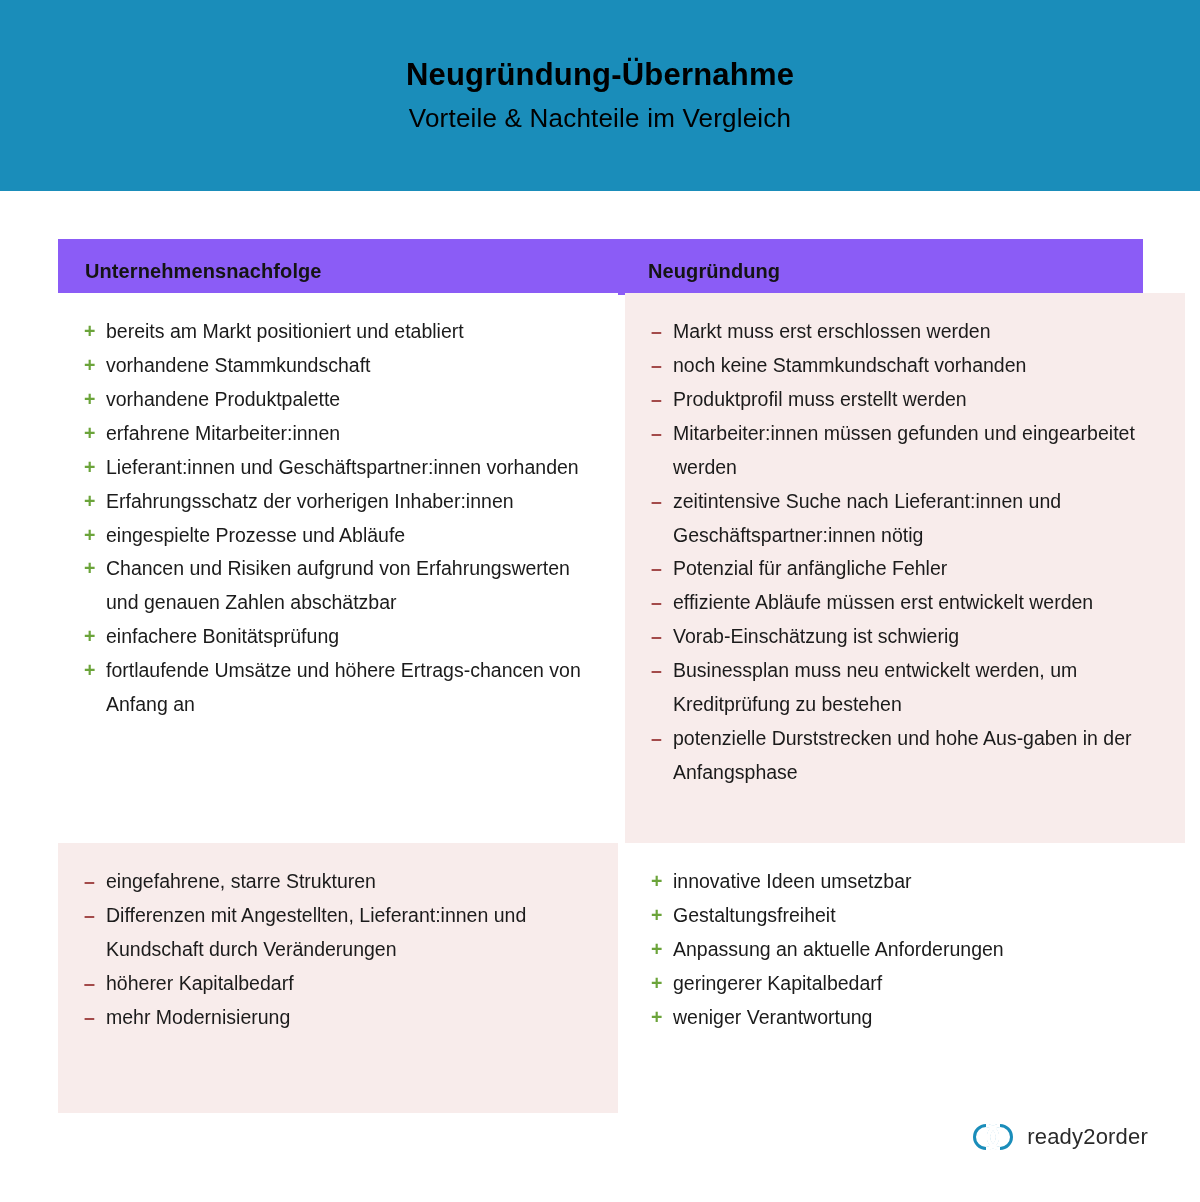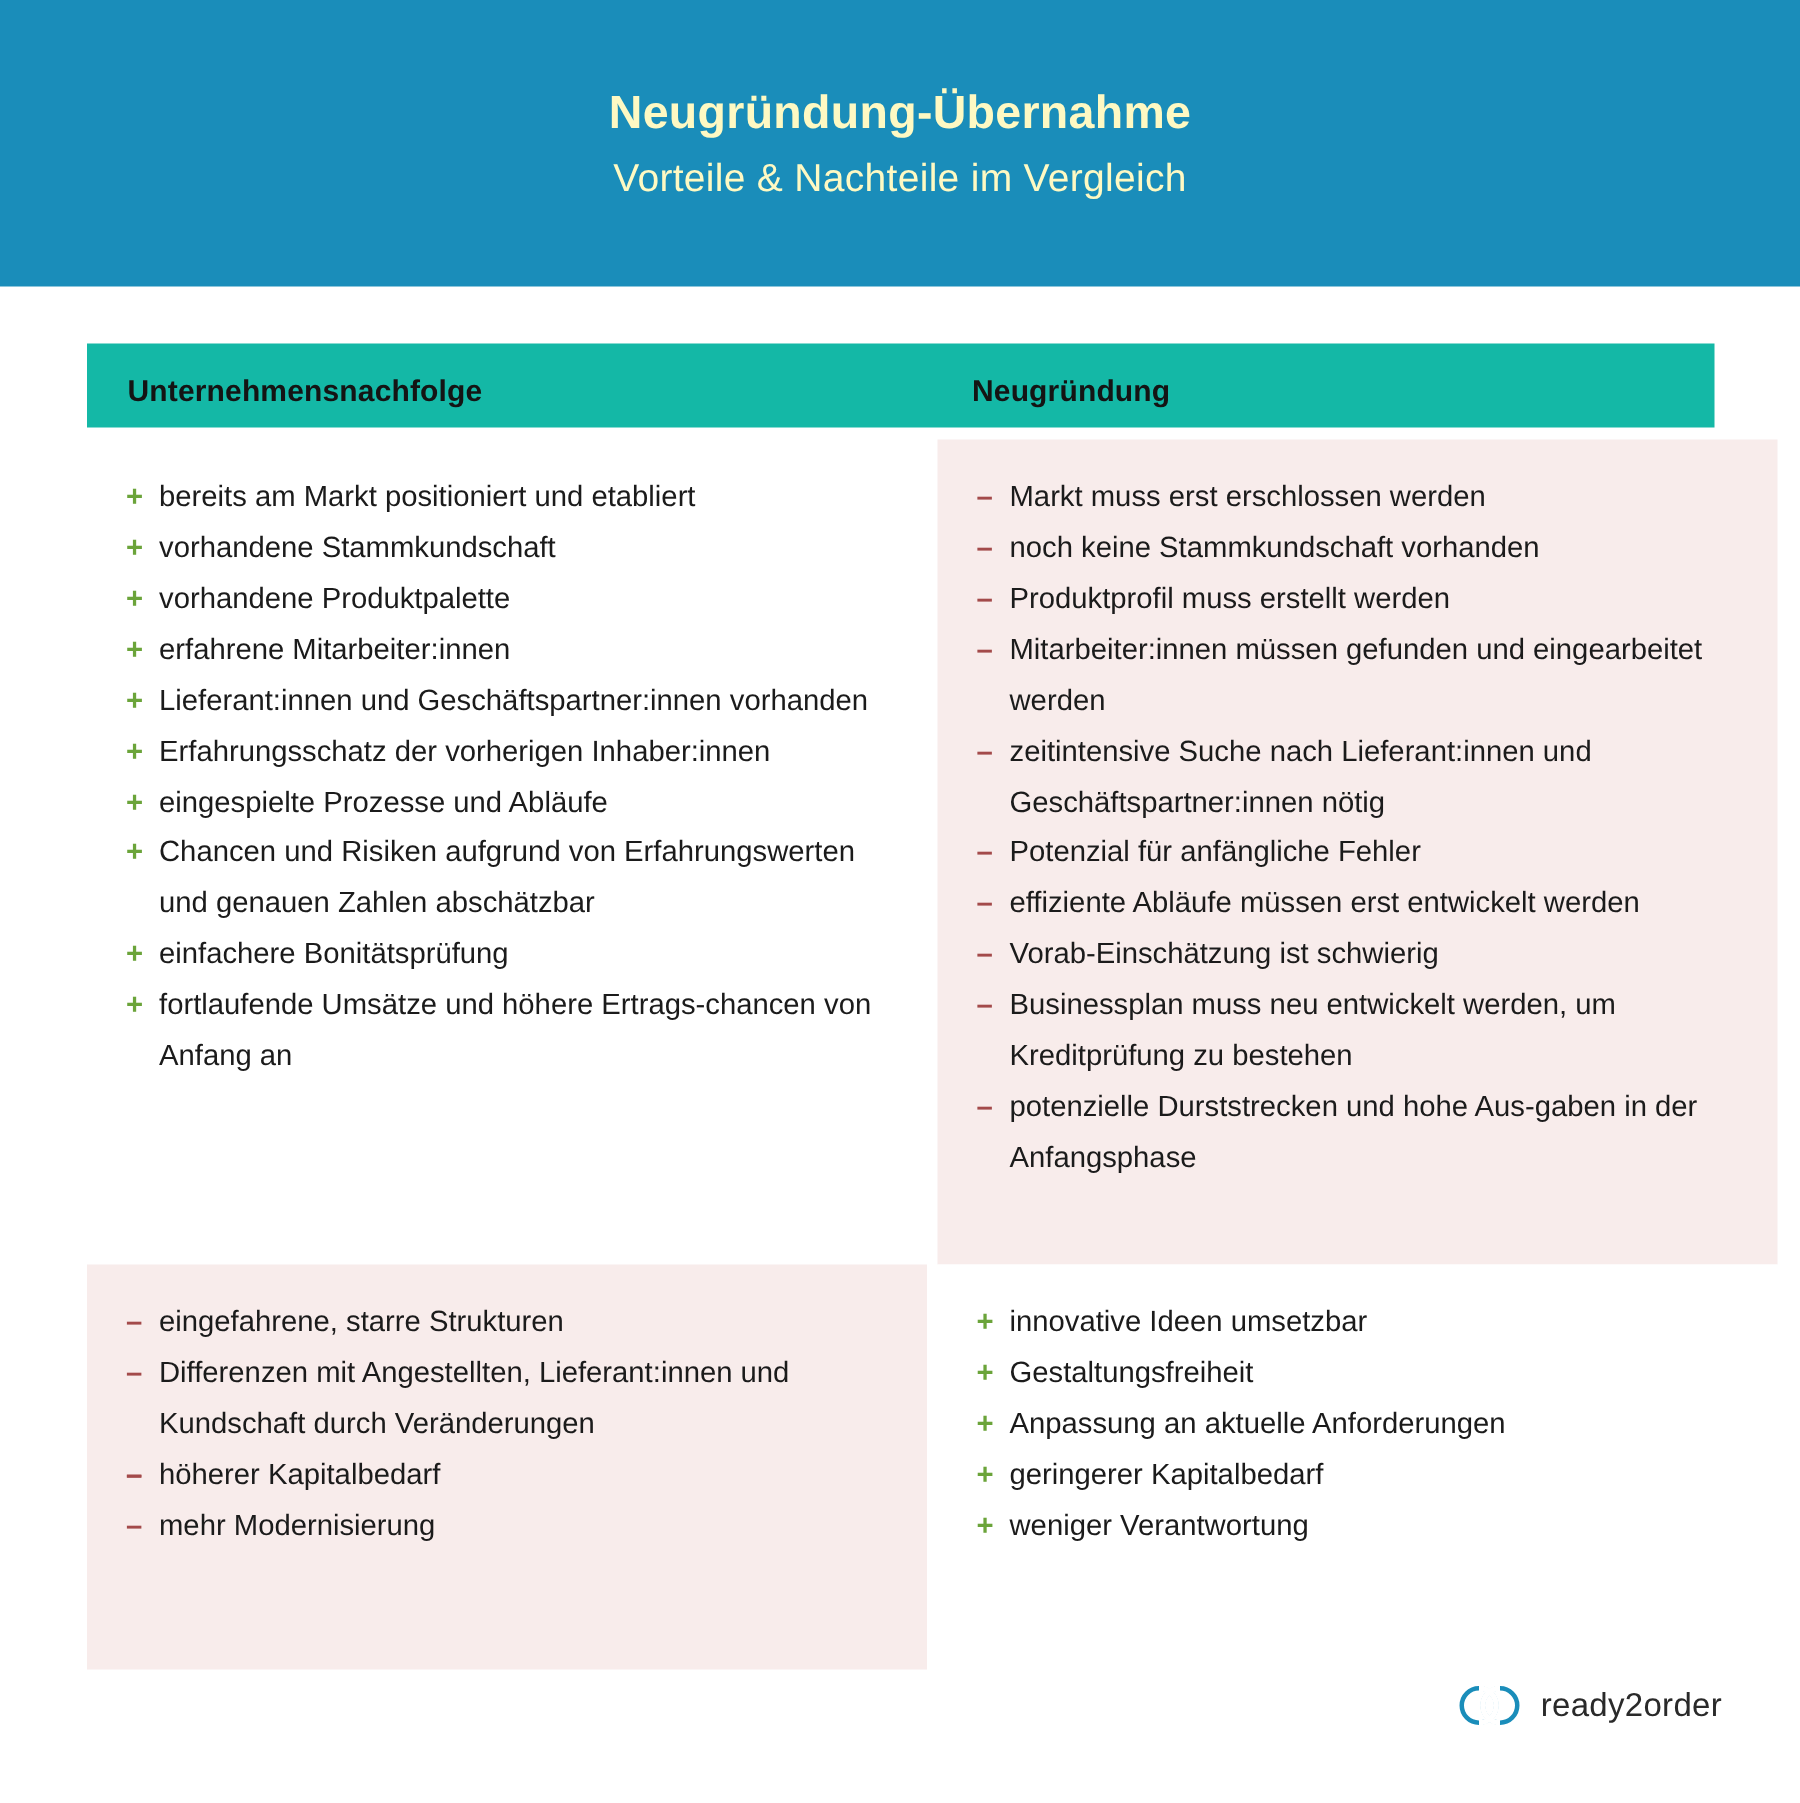--- a/index.html
+++ b/index.html
@@ -10,38 +10,38 @@
     position:relative;
     overflow:hidden;
   }
 
   
   .hero {
     position:absolute; left:0; top:0; width:1200px; height:191px;
     background:#1a8dba;
     display:flex; flex-direction:column;
     align-items:center; justify-content:center;
-    color:#fef9c3;
+    color:#000000;
   }
   .hero-title {
     font-size:31px; font-weight:bold; letter-spacing:.2px;
     line-height:1.15; margin-bottom:11px;
   }
   .hero-sub {
     font-size:26px; font-weight:400; letter-spacing:.2px; line-height:1.15;
   }
 
   
   .table {
     position:absolute; left:58px; top:229px;
     width:1085px; height:884px;
   }
   .thead {
-    position:absolute; left:0; top:0; width:1085px; height:56px;
-    background:#14b8a6;
+    position:absolute; left:0; top:10px; width:1085px; height:56px;
+    background:#8b5cf6;
   }
   .th {
     position:absolute; top:0; height:64px;
     display:flex; align-items:center;
     font-size:20px; font-weight:bold; color:#141414; letter-spacing:.1px;
   }
   .th-left  { left:27px; }
   .th-right { left:590px; }
 
   .cols {

